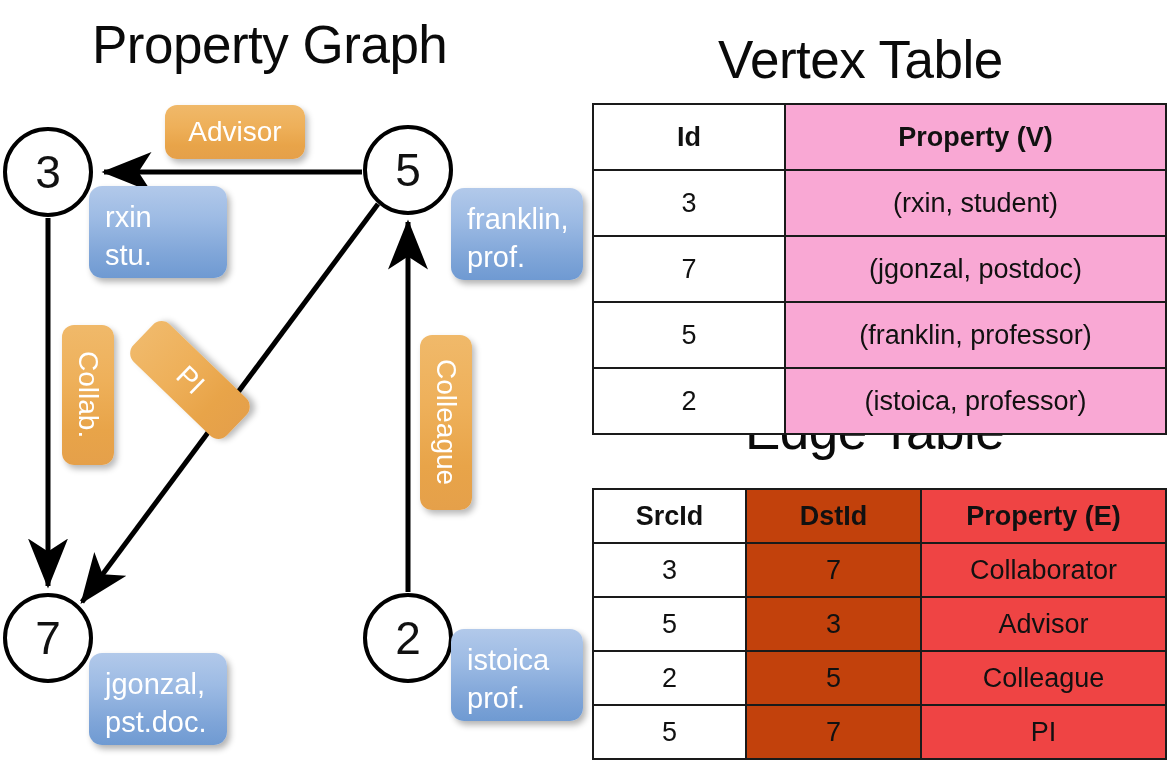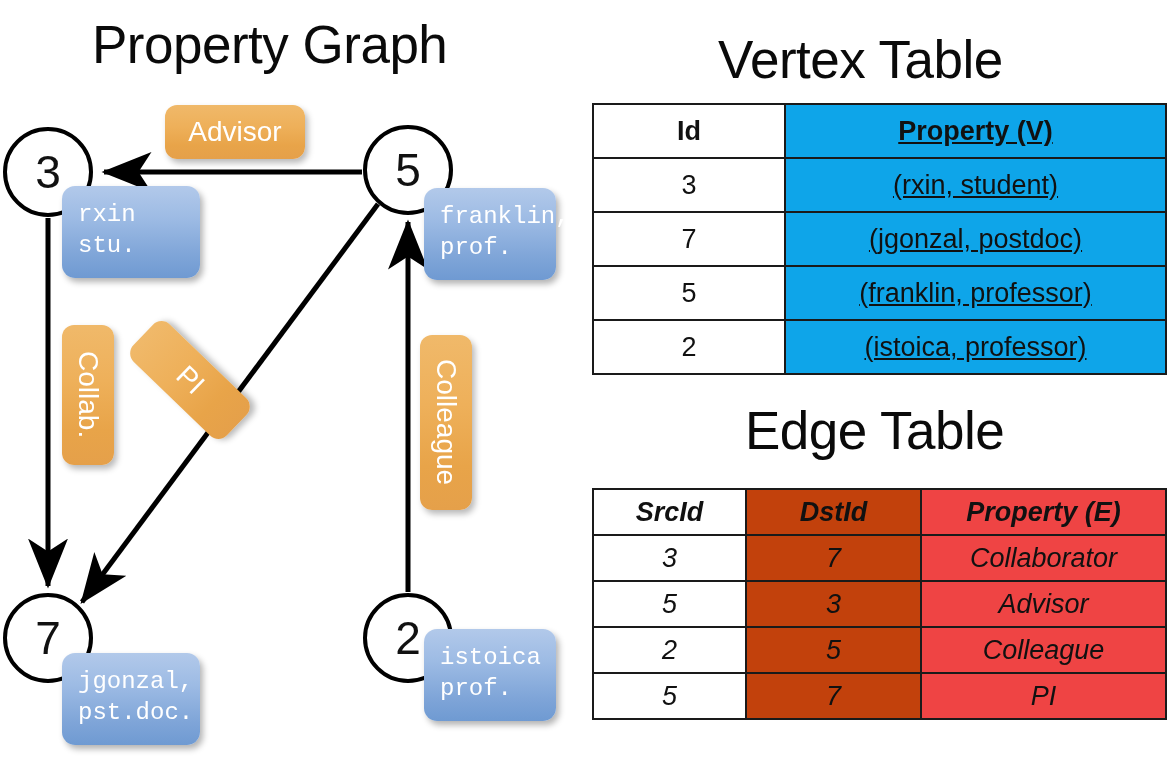--- a/index.html
+++ b/index.html
@@ -50,26 +50,27 @@
     z-index: 5;
   }
 
   
   .prop-box {
     position: absolute;
     border-radius: 13px;
     background: linear-gradient(to bottom, #b2c9ea 0%, #9dbbe4 35%, #7fa5d8 75%, #6f9ad2 100%);
     box-shadow: 3px 4px 6px rgba(0,0,0,0.30);
     color: #ffffff;
-    font-family: Liberation Mono, monospace;
-    font-weight: 300;
-    font-size: 24px;
+    font-family: Liberation Sans, sans-serif;
+    font-weight: 300;
+    font-size: 29px;
     line-height: 1.30;
     padding: 13px 0 0 16px;
     z-index: 6;
+    margin-left: 27px;
   }
 
   
   .edge-label {
     position: absolute;
     border-radius: 12px;
     background: linear-gradient(to bottom, #f0b96a 0%, #eeb05a 40%, #e8a449 75%, #e5a04a 100%);
     box-shadow: 3px 4px 6px rgba(0,0,0,0.28);
     color: #ffffff;
     font-family: "Liberation Sans", sans-serif;
@@ -94,26 +95,26 @@
     border: 2px solid #1a1a1a;
     text-align: center;
     font-weight: 300;
     color: #111;
   }
   table.grid th {
     font-weight: 700;
   }
 
   #vertex-table { left: 592px; top: 103px; width: 575px; }
-  #vertex-table th, #vertex-table td { height: 54px; font-size: 27px; }
+  #vertex-table th, #vertex-table td { height: 66px; font-size: 27px; }
   #vertex-table .col-id   { width: 192px; background: #ffffff; }
-  #vertex-table .col-prop { background: #0ea5e9; text-decoration: underline; }
+  #vertex-table .col-prop { background: #f9a8d4; }
 
   #edge-table { left: 592px; top: 488px; width: 575px; }
-  #edge-table th, #edge-table td { height: 46px; font-size: 27px; font-style: italic; }
+  #edge-table th, #edge-table td { height: 54px; font-size: 27px; }
   #edge-table .col-src  { width: 153px; background: #ffffff; }
   #edge-table .col-dst  { width: 175px; background: #c2410c; }
   #edge-table .col-prop { background: #ef4444; }
 </style>
 </head>
 <body>
 
 <div class="big-title" id="title-property-graph">Property Graph</div>
 
 <div class="big-title" id="title-vertex-table">Vertex Table</div>

